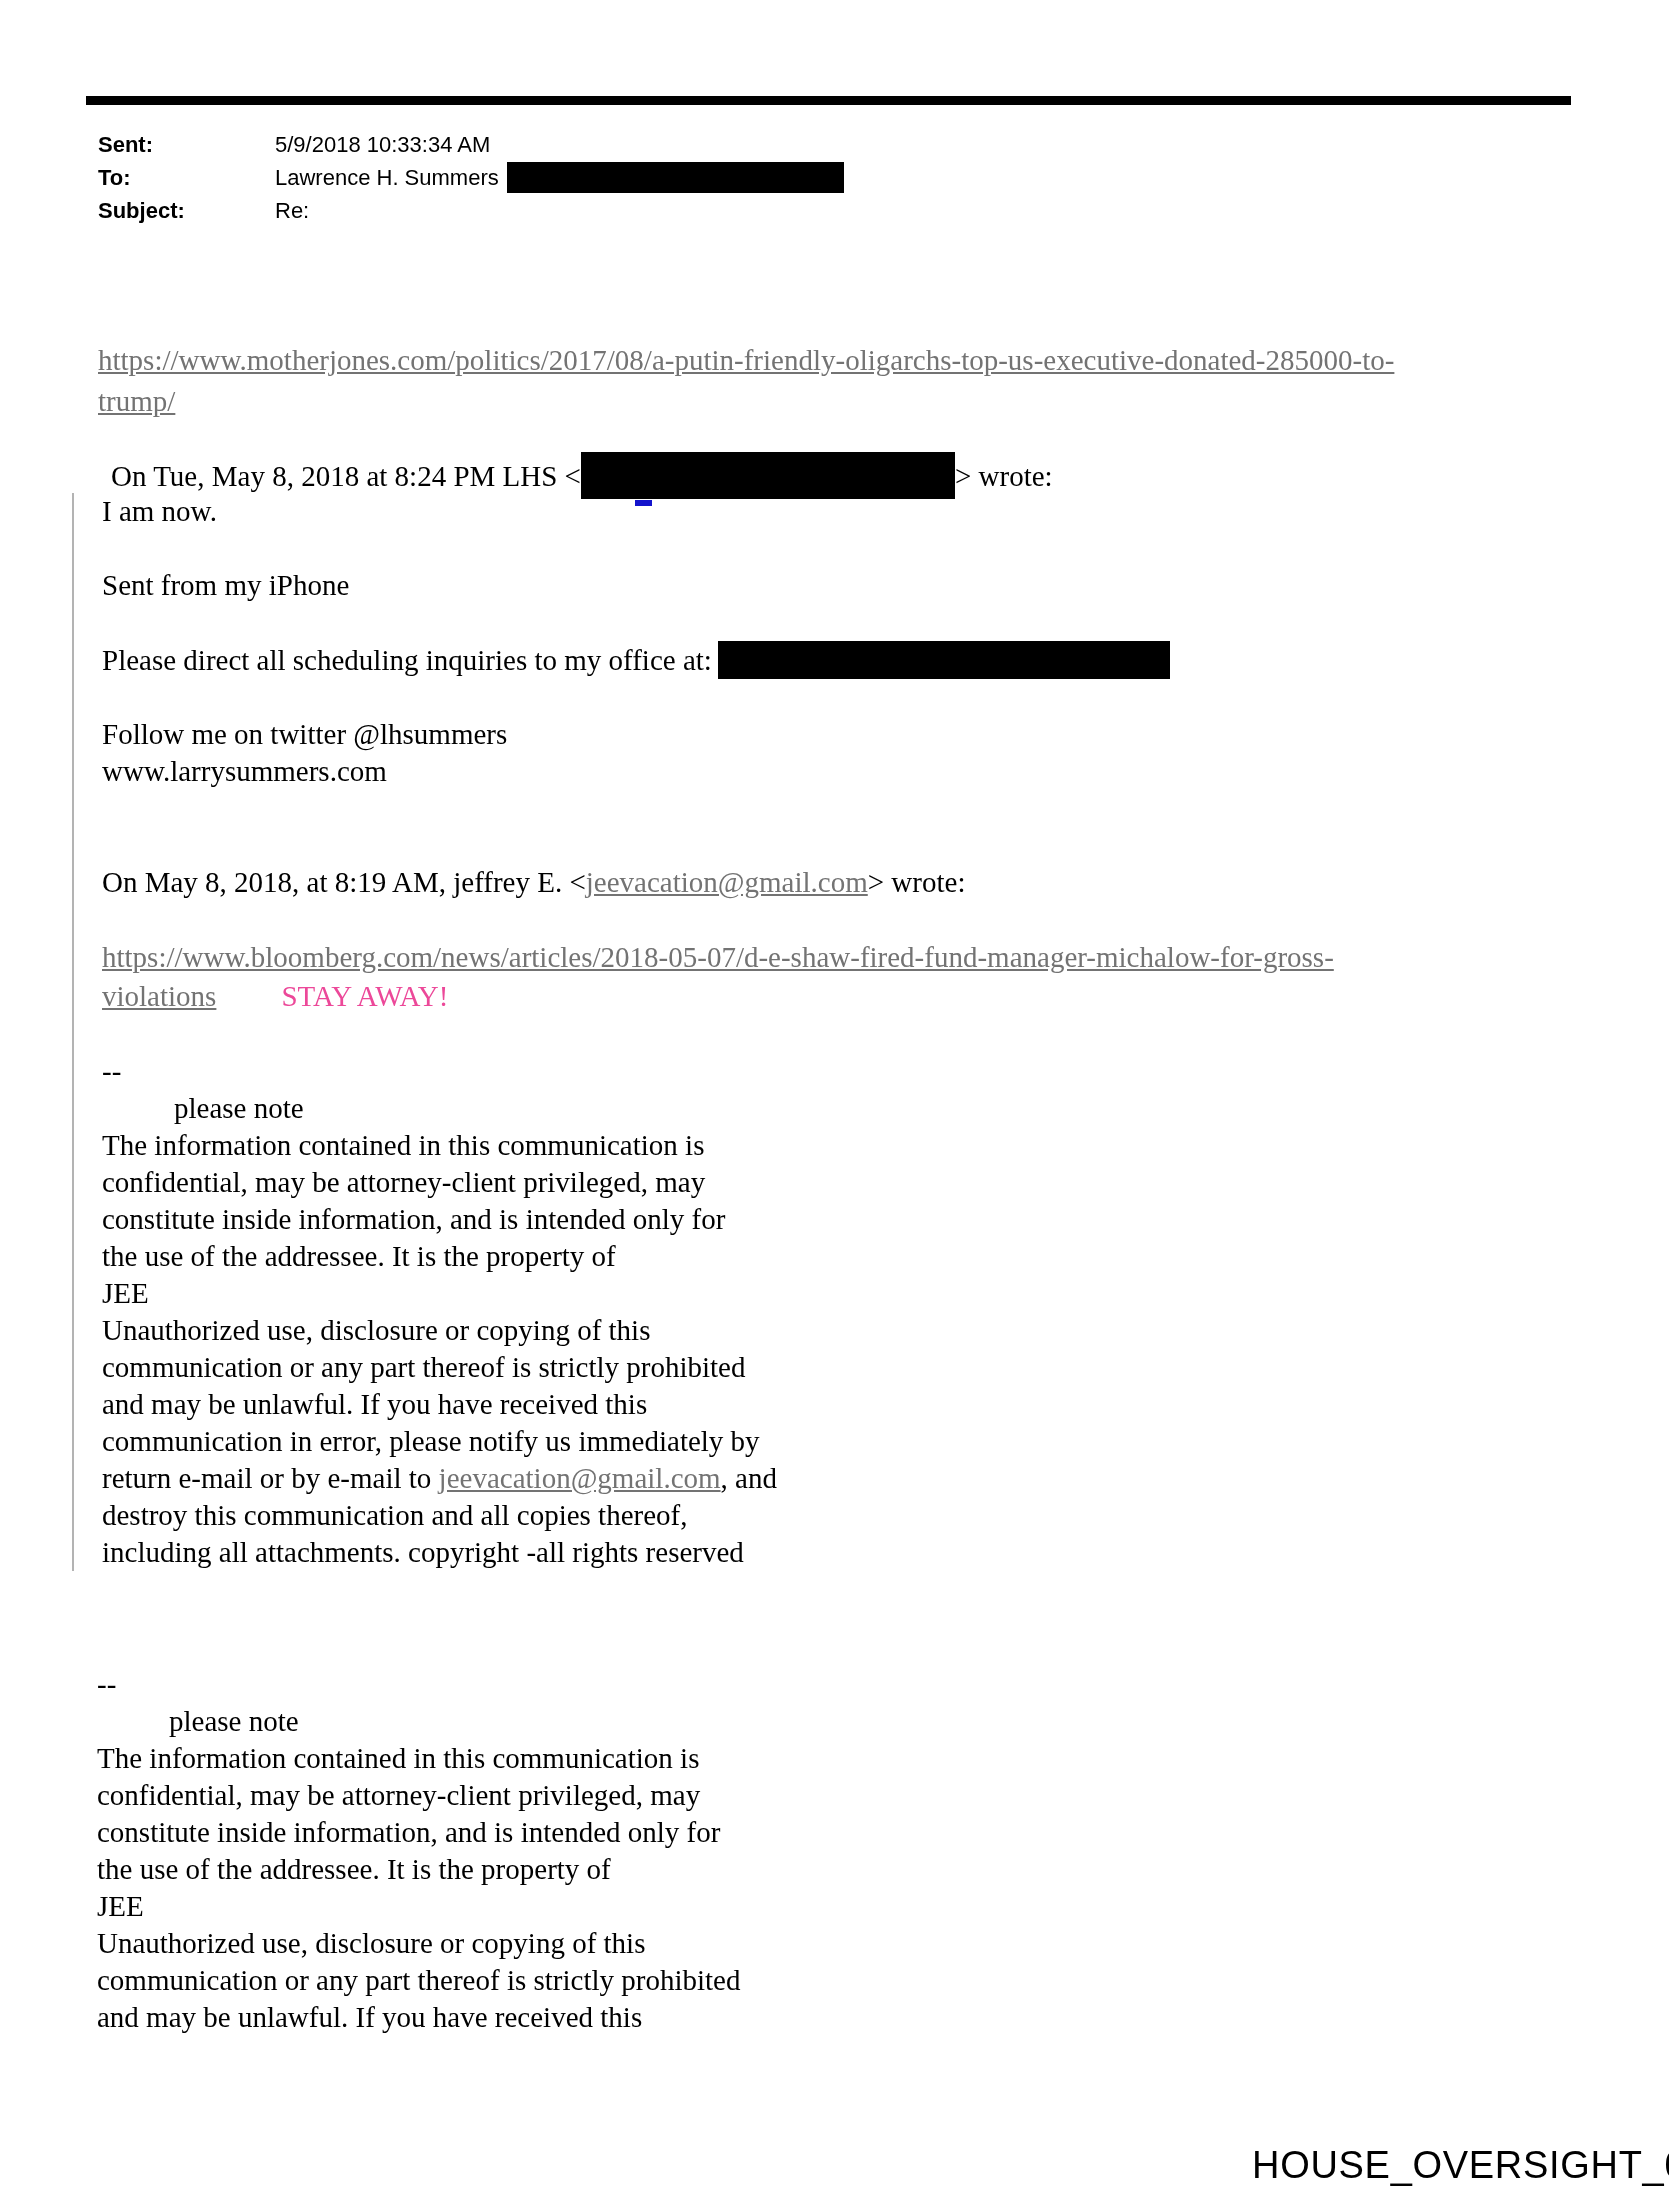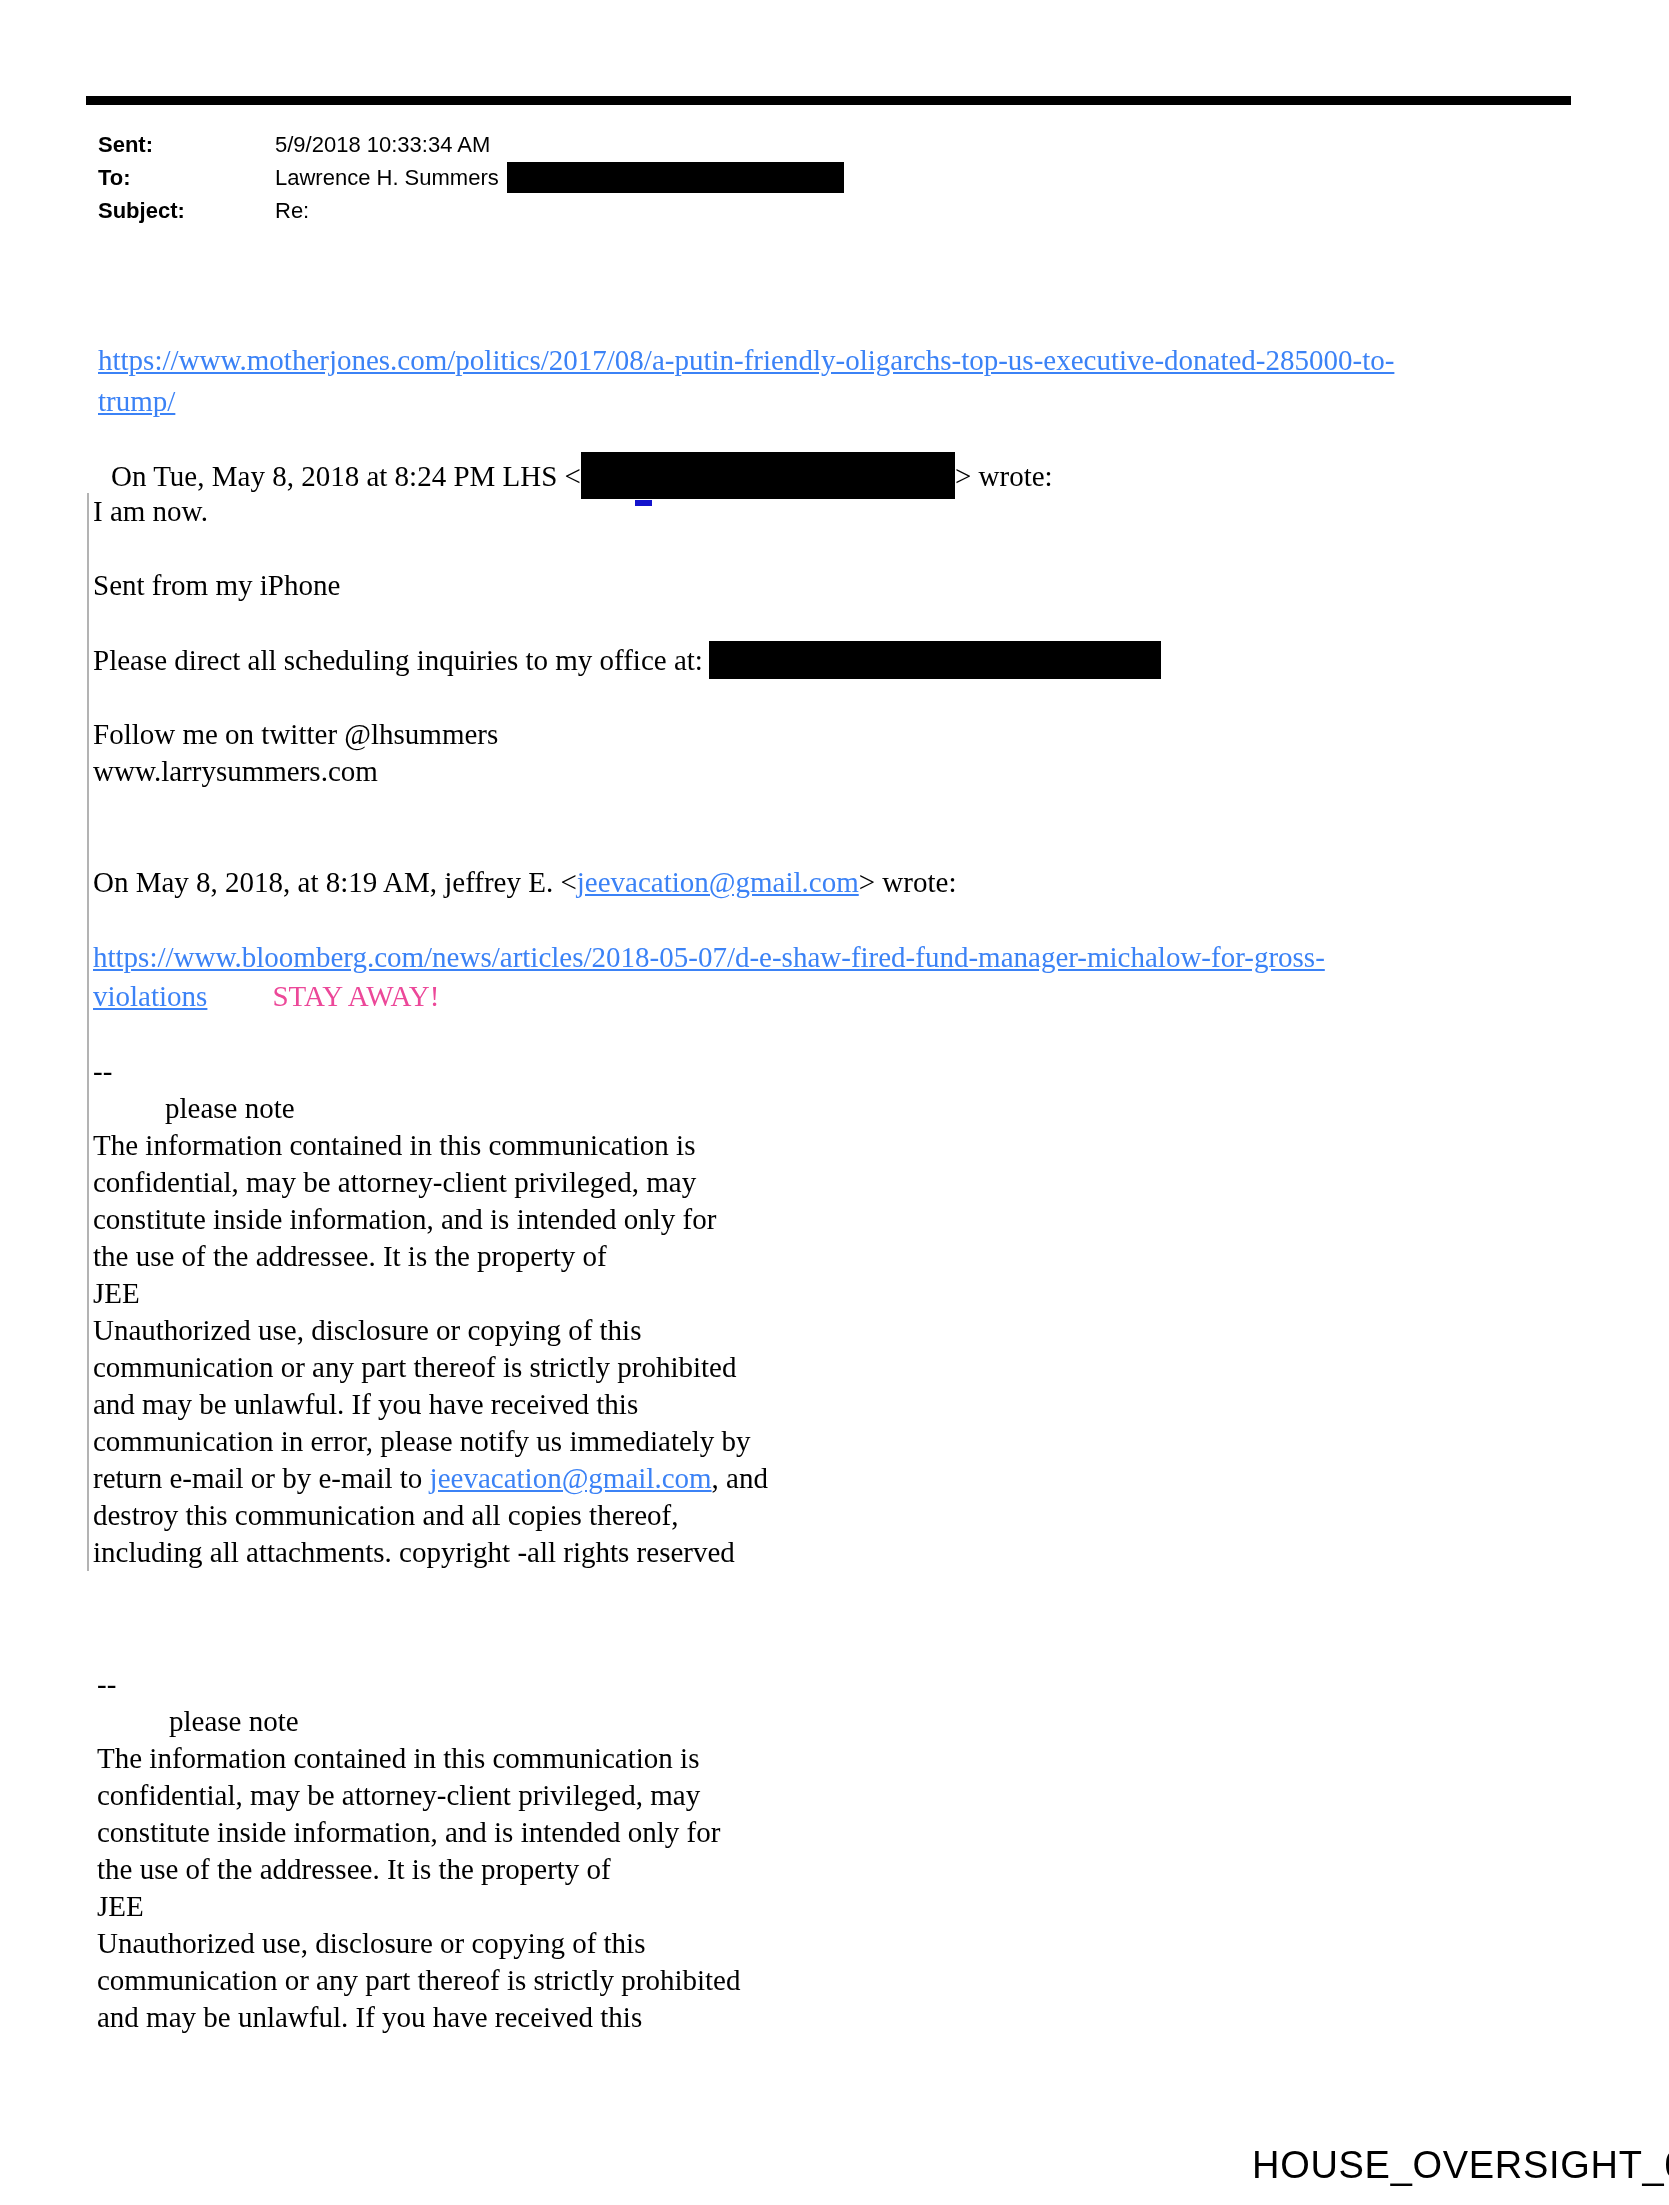--- a/index.html
+++ b/index.html
@@ -22,29 +22,29 @@
   }
   .hrow{display:flex;align-items:baseline;}
   .hlabel{width:177px;font-weight:bold;}
   .hvalue{white-space:nowrap;}
 
   .redact{display:inline-block;background:#000;}
   .redact-to{width:337px;height:31px;vertical-align:-7.9px;margin-left:7.9px;}
   .redact-ontue{width:374px;height:47px;vertical-align:-13px;position:relative;}
   .redact-office{width:452px;height:38px;vertical-align:-9.2px;margin-left:6.5px;}
   .blue-stub{position:absolute;left:54px;bottom:-6.5px;width:17px;height:5.9px;background:#1414CC;}
-  .lnk{color:#3b82f6;text-decoration:underline;cursor:pointer;}
+  .lnk{color:#737373;text-decoration:underline;cursor:pointer;}
 
   .mj-link{position:absolute;left:98px;top:340px;font-size:29px;line-height:41px;width:1506px;}
   .ontue{position:absolute;left:98px;top:452px;font-size:29px;white-space:nowrap;margin-left:13px;}
 
   .quote{
-    position:absolute;left:87px;top:493px;
+    position:absolute;left:72px;top:493px;
     border-left:2.6px solid #B3B3B3;
-    padding-left:4px;width:1466px;
+    padding-left:28px;width:1466px;
     font-size:29px;line-height:37px;
   }
   .quote p{margin:0;}
   .blank{height:37px;}
   .bb-line{line-height:39px;}
   .stay{padding-left:65px;color:#ec4899;}
   .note-indent{text-indent:72px;}
 
   .disc2{position:absolute;left:97px;top:1666px;font-size:29px;line-height:37px;}
   .disc2 p{margin:0;}

